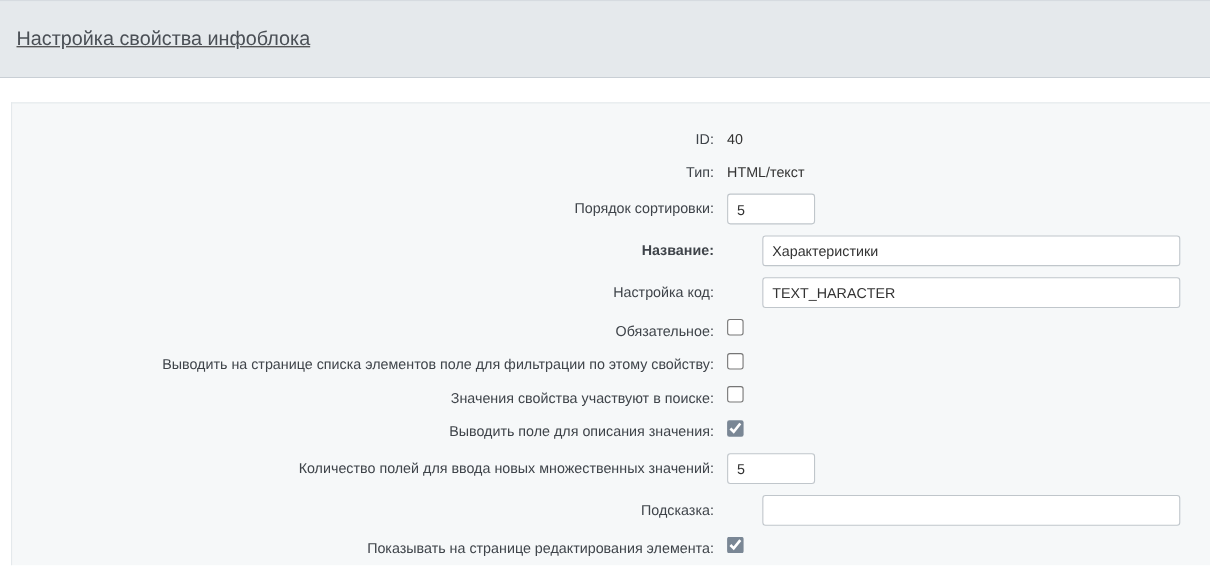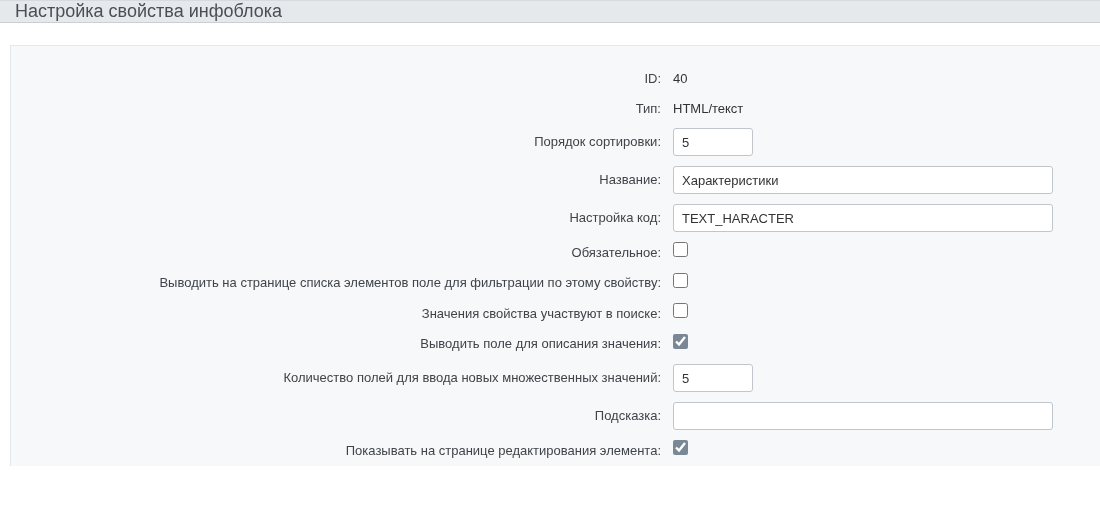--- a/index.html
+++ b/index.html
@@ -6,66 +6,67 @@
     body {
       font-family: Arial, Helvetica, sans-serif;
       font-size: 13px;
       color: #333;
       background: #fff;
     }
     .titlebar {
       background: #e5e9ec;
       border-top: 1px solid #d6dbe0;
       border-bottom: 1px solid #c9cfd5;
-      padding: 0 15px;
+      padding: 24px 15px;
+      text-decoration: underline;
     }
     .titlebar h1 {
       font-size: 18px;
       font-weight: 400;
       color: #4a4f55;
     }
     .page-spacer { height: 22px; background: #fff; }
     .form-area {
       background: #f6f8f9;
       border-top: 1px solid #e4e9ec;
       border-left: 1px solid #e4e9ec;
       margin-left: 10px;
-      padding: 18px 0 0 16px;
+      padding: 18px 0 0 4px;
     }
     table.form {
       border-collapse: collapse;
       width: 100%;
     }
     table.form td {
       padding: 5px 6px;
       vertical-align: middle;
       line-height: 1.5;
     }
     td.lbl {
       text-align: right;
       width: 640px;
       color: #3f444a;
       font-size: 13px;
       white-space: nowrap;
     }
     td.val {
       text-align: left;
     }
-    .bold { font-weight: 400; }
+    .bold { font-weight: 700; }
     input[type="text"] {
       border: 1px solid #c0c6cb;
       border-radius: 3px;
       padding: 4px 8px;
       font-size: 13px;
       color: #333;
       background: #fff;
       height: 28px;
     }
     input[type="text"].narrow { width: 80px; }
-    input[type="text"].wide   { width: 380px; }
+    input[type="text"].wide   { width: 380px; margin-left: 32px; }
     input[type="checkbox"] {
       width: 15px; height: 15px;
       accent-color: #7a8795;
       cursor: pointer;
     }
     .static-val {
       color: #333;
       font-size: 13px;
     }
   </style>

